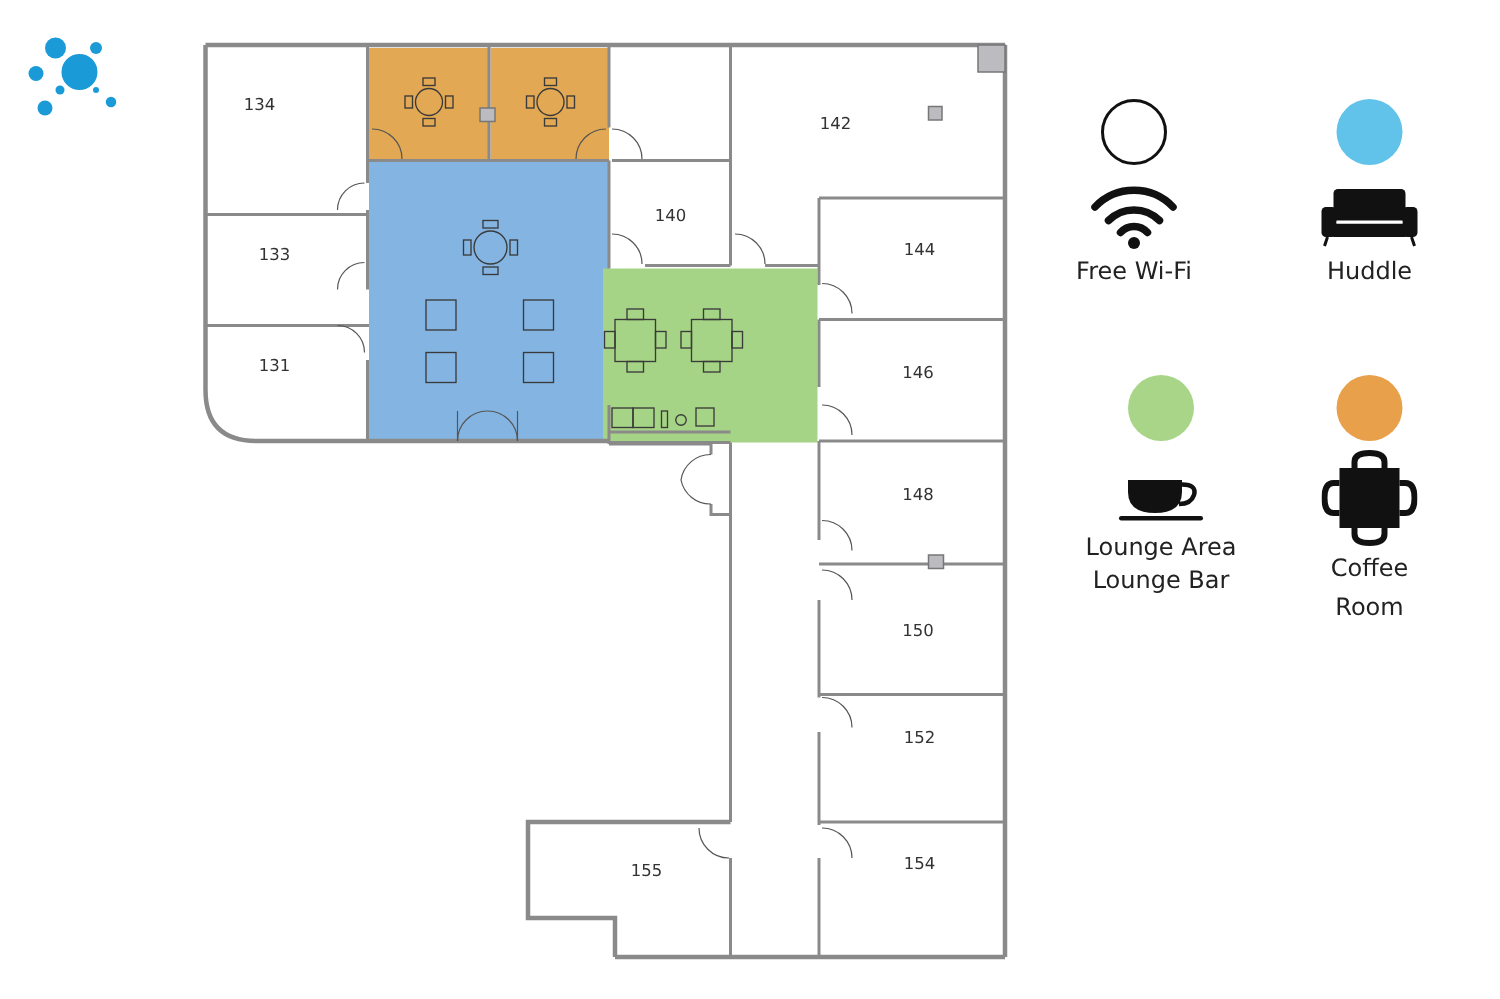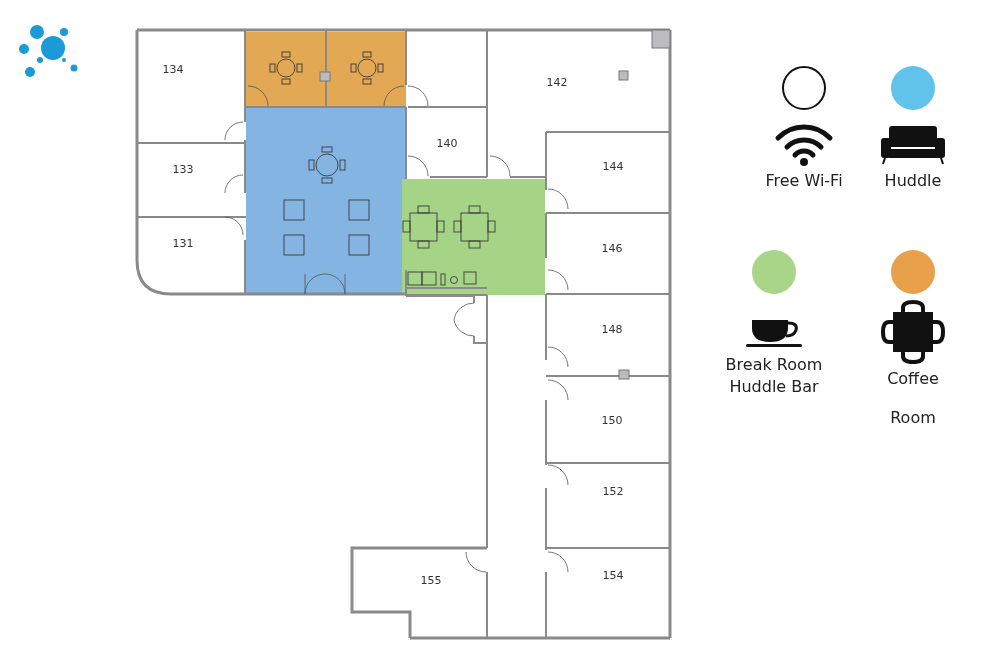--- a/index.html
+++ b/index.html
@@ -165,21 +165,21 @@
   <text class="room-label" x="557" y="86" text-anchor="middle">142</text>
   <text class="room-label" x="613" y="170" text-anchor="middle">144</text>
   <text class="room-label" x="612" y="252" text-anchor="middle">146</text>
   <text class="room-label" x="612" y="333" text-anchor="middle">148</text>
   <text class="room-label" x="612" y="424" text-anchor="middle">150</text>
   <text class="room-label" x="613" y="495" text-anchor="middle">152</text>
   <text class="room-label" x="613" y="579" text-anchor="middle">154</text>
   <text class="room-label" x="431" y="584" text-anchor="middle">155</text>
 </svg>
 
-<div class="legend" style="left:744px; top:66px;">
+<div class="legend" style="left:696px; top:66px;">
   <div class="swatch" style="border:2px solid #111; background:#fff;"></div>
   <svg class="icon" width="60" height="44" viewBox="0 0 60 44">
     <path d="M4 16 A36 36 0 0 1 56 16" fill="none" stroke="#111" stroke-width="5" stroke-linecap="round"></path>
     <path d="M13 25 A24 24 0 0 1 47 25" fill="none" stroke="#111" stroke-width="5" stroke-linecap="round"></path>
     <path d="M21 33 A12 12 0 0 1 39 33" fill="none" stroke="#111" stroke-width="5" stroke-linecap="round"></path>
     <circle cx="30" cy="40" r="4" fill="#111"></circle>
   </svg>
   <div class="label">Free Wi-Fi</div>
 </div>
 
@@ -196,28 +196,28 @@
   <div class="label">Huddle</div>
 </div>
 
 <div class="legend" style="left:714px; top:250px;">
   <div class="swatch" style="background:#a8d588;"></div>
   <svg class="icon" width="60" height="44" viewBox="0 0 60 44">
     <path d="M8 14 H44 V22 Q44 36 26 36 Q8 36 8 22 Z" fill="#111"></path>
     <path d="M44 17 Q54 17 52 24 Q50 30 42 30" fill="none" stroke="#111" stroke-width="3"></path>
     <rect x="2" y="38" width="56" height="3" rx="1.5" fill="#111"></rect>
   </svg>
-  <div class="label">Break Room</div>
-  <div class="label" style="margin-top:0">Huddle Bar</div>
+  <div class="label">Lounge Area</div>
+  <div class="label" style="margin-top:0">Lounge Bar</div>
 </div>
 
 <div class="legend" style="left:853px; top:250px;">
   <div class="swatch" style="background:#e8a04a;"></div>
   <svg class="icon" width="64" height="64" viewBox="0 0 64 64" style="margin-top:6px;">
     <path d="M22 12 V8 Q22 2 32 2 Q42 2 42 8 V12" fill="none" stroke="#111" stroke-width="4"></path>
     <path d="M22 52 V56 Q22 62 32 62 Q42 62 42 56 V52" fill="none" stroke="#111" stroke-width="4"></path>
     <path d="M12 22 H8 Q2 22 2 32 Q2 42 8 42 H12" fill="none" stroke="#111" stroke-width="4"></path>
     <path d="M52 22 H56 Q62 22 62 32 Q62 42 56 42 H52" fill="none" stroke="#111" stroke-width="4"></path>
     <rect x="12" y="12" width="40" height="40" fill="#111"></rect>
   </svg>
   <div class="label">Coffee</div>
-  <div class="label" style="margin-top:17px">Room</div>
+  <div class="label" style="margin-top:4px">Room</div>
 </div>
 
 </body></html>

